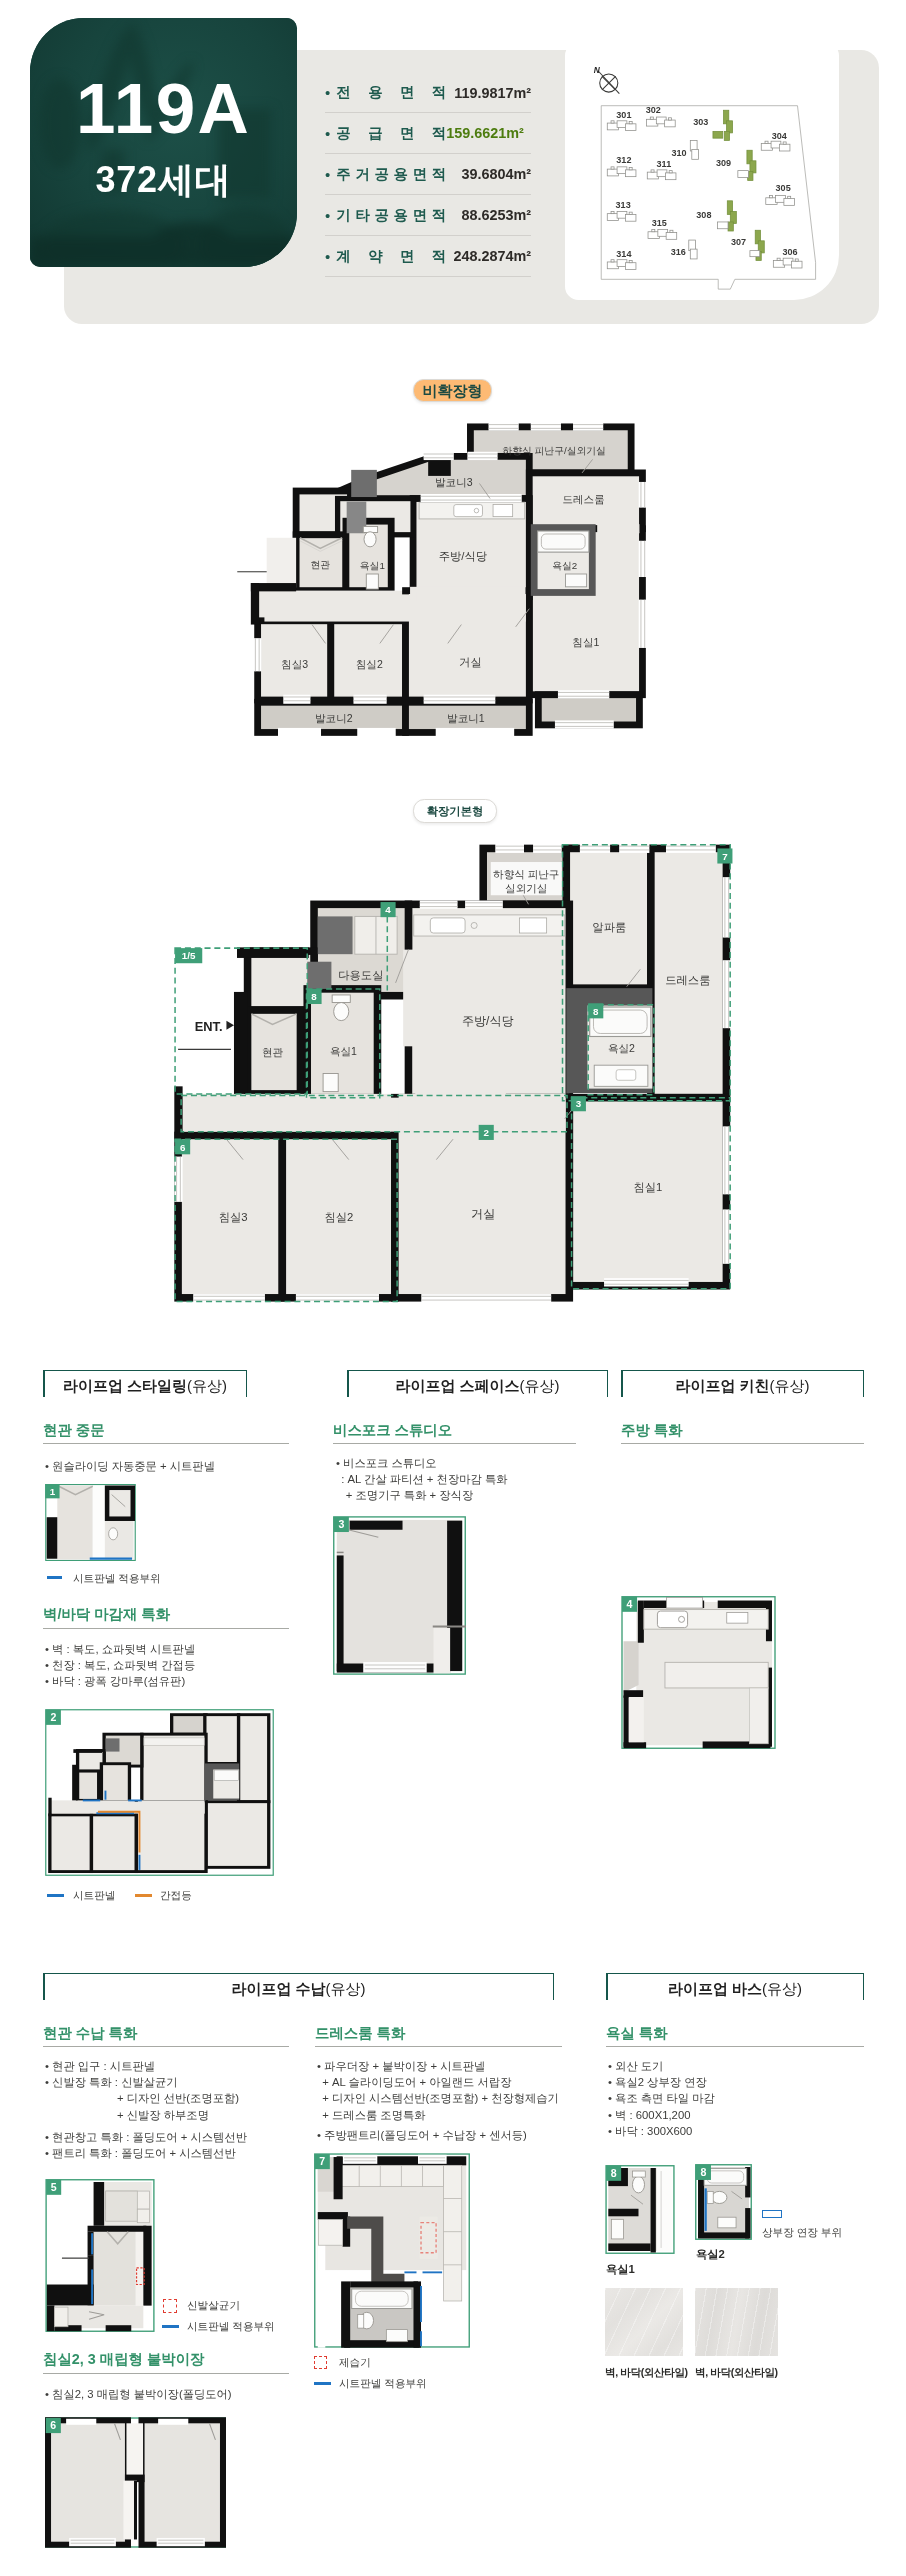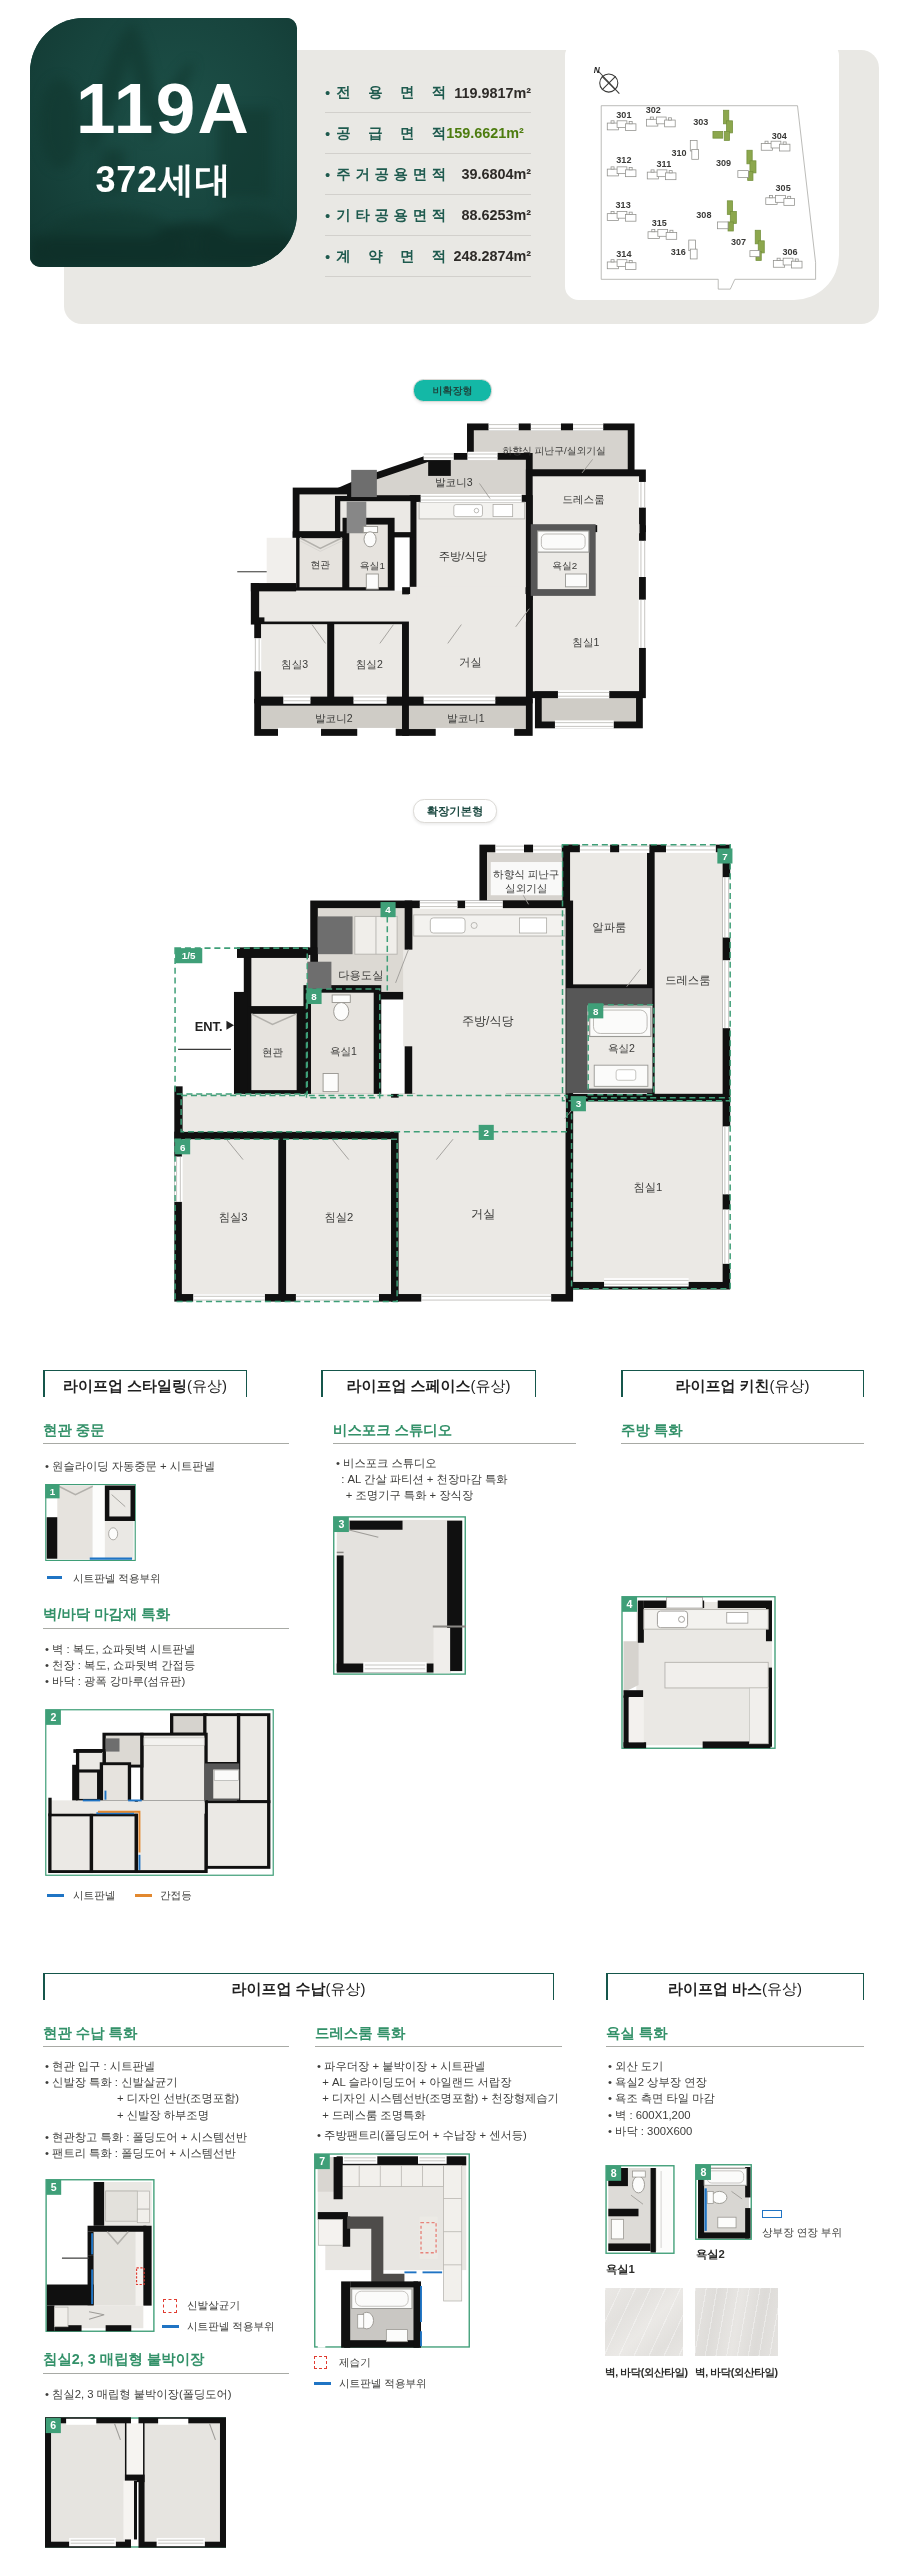--- a/index.html
+++ b/index.html
@@ -169,21 +169,21 @@
       <span class="jl">
           <b>계</b>
           <b>약</b>
           <b>면</b>
           <b>적</b>
         </span>
       <span style="flex:1;text-align:right;color:#2e2b28;font-size:14.4px;font-weight:bold;">248.2874m²</span>
     </div>
   </div>
 
-  <div class="abs" style="left:413px;top:379px;width:77px;height:21px;background:#14b8a6;border:0.8px solid #dcdad6;border-radius:10.6px;box-shadow:0 1.5px 3px rgba(0,0,0,.08);text-align:center;line-height:21px;font-size:10px;font-weight:bold;color:#1d4a42;">비확장형</div>
+  <div class="abs" style="left:413px;top:379px;width:77px;height:21px;background:#fdba74;border:0.8px solid #dcdad6;border-radius:10.6px;box-shadow:0 1.5px 3px rgba(0,0,0,.08);text-align:center;line-height:21px;font-size:15px;font-weight:bold;color:#1d4a42;">비확장형</div>
 
   <svg class="abs" style="left:227px;top:408px;" width="431" height="332" viewBox="300 540 570 440" id="plan1">
     <g stroke="#101010" stroke-width="9" fill="#ebe9e5">
 
       <rect x="622" y="565" width="213" height="61" fill="#d6d3ce"></rect>
 
       <path d="M574,604 L700,604 L700,660 L446,660 L446,651 L485,634 Z" fill="#d6d3ce"></path>
 
       <rect x="700" y="626" width="150" height="74"></rect>
 
@@ -527,21 +527,21 @@
       <text x="858" y="1576">침실1</text>
       <text x="449" y="1615">침실2</text>
       <text x="309" y="1615">침실3</text>
     </g>
   </svg>
 
   <div class="secbox" style="left:43px;top:1370px;width:204px;height:29px;">
     <div class="sectitle">라이프업 스타일링<span class="y">(유상)</span></div>
   </div>
 
-  <div class="secbox" style="left:321px;top:1370px;width:215px;height:29px;">
+  <div class="secbox" style="left:347px;top:1370px;width:261px;height:29px;">
     <div class="sectitle">라이프업 스페이스<span class="y">(유상)</span></div>
   </div>
 
   <div class="secbox" style="left:621px;top:1370px;width:243px;height:29px;">
     <div class="sectitle">라이프업 키친<span class="y">(유상)</span></div>
   </div>
 
   <div class="abs h-green" style="left:43px;top:1421px;">현관 중문</div>
   <div class="hr" style="left:43px;top:1443px;width:246px;"></div>
 

